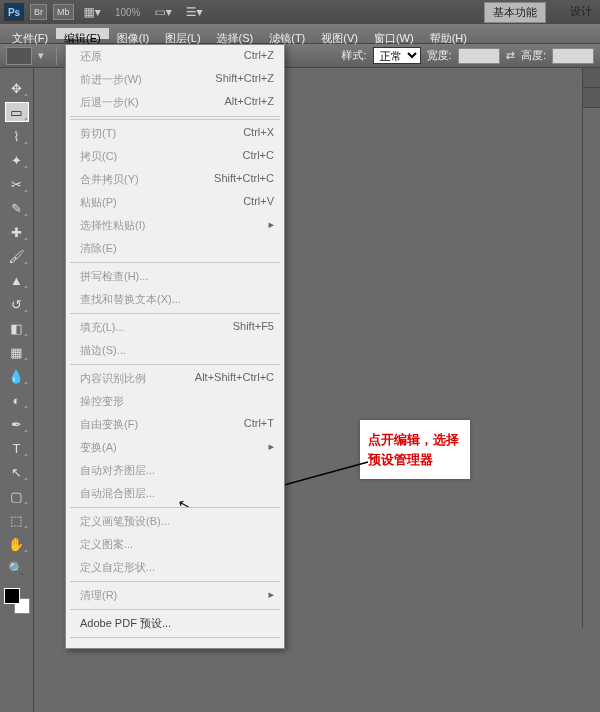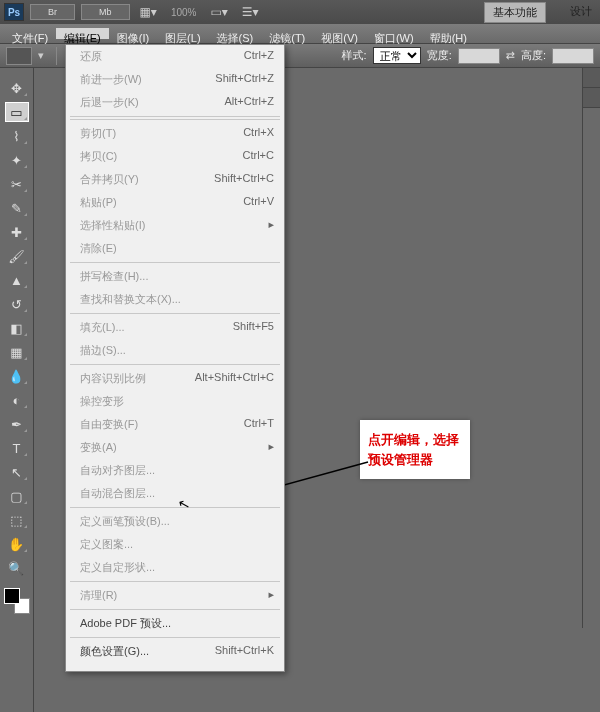--- a/index.html
+++ b/index.html
@@ -1,20 +1,20 @@
 <!DOCTYPE html>
 <html><head>
 <meta charset="utf-8">
 <style>
   * { box-sizing: border-box; margin: 0; padding: 0; font-family: "Microsoft YaHei", Arial, sans-serif; }
   body { width: 600px; height: 712px; background: #6a6a6a; overflow: hidden; position: relative; }
   
   .titlebar { height: 24px; background: linear-gradient(#585858,#4a4a4a); display: flex; align-items: center; padding: 0 4px; gap: 6px; }
   .ps-icon { width: 20px; height: 18px; background: #1a3a5a; color: #9cf; font: bold 10px Arial; display: flex; align-items: center; justify-content: center; border: 1px solid #333; }
-  .tb-btn { background: #666; border: 1px solid #888; color: #ddd; font: 9px Arial; padding: 2px 17px; }
+  .tb-btn { background: #666; border: 1px solid #888; color: #ddd; font: 9px Arial; padding: 2px 3px; }
   .tb-glyph { color: #ccc; font-size: 12px; padding: 0 4px; }
   .zoom { color: #aaa; font: 10px Arial; margin: 0 4px; }
   .tb-right { margin-left: auto; display: flex; gap: 20px; }
   .basic-btn { background: #b8b8b8; border: 1px solid #888; padding: 2px 8px; font: 11px sans-serif; color: #222; }
   .design-txt { color: #222; font: 11px sans-serif; padding: 2px 4px; }
 
   .menubar { height: 20px; background: linear-gradient(#7d7d7d,#6a6a6a); display: flex; padding: 4px 4px; border-bottom: 1px solid #444; }
   .menu-item { color: #eee; font: 11px sans-serif; padding: 3px 8px; cursor: pointer; }
   .menu-item.active { background: #d6d6d6; color: #000; }
 
@@ -220,24 +220,20 @@
     <div class="dd-sep"></div>
     <div class="dd-item disabled">
       <span class="dd-label">清理(R)</span>
       <span class="sub">▸</span>
     </div>
     <div class="dd-sep"></div>
     <div class="dd-item">
       <span class="dd-label">Adobe PDF 预设...</span>
     </div>
     <div class="dd-sep"></div>
-    <div class="dd-item">
-      <span class="dd-label">颜色设置(G)...</span>
-      <span class="dd-short">Shift+Ctrl+K</span>
-    </div>
     <div class="dd-item disabled"></div>
   </div>
 
 <div class="callout">点开编辑，选择预设管理器</div>
 <svg class="arrow">
   <defs>
       <marker id="ah" markerWidth="8" markerHeight="8" refX="6" refY="3" orient="auto">
         <path d="M0,0 L6,3 L0,6 Z" fill="#000"></path>
       </marker>
     </defs>

